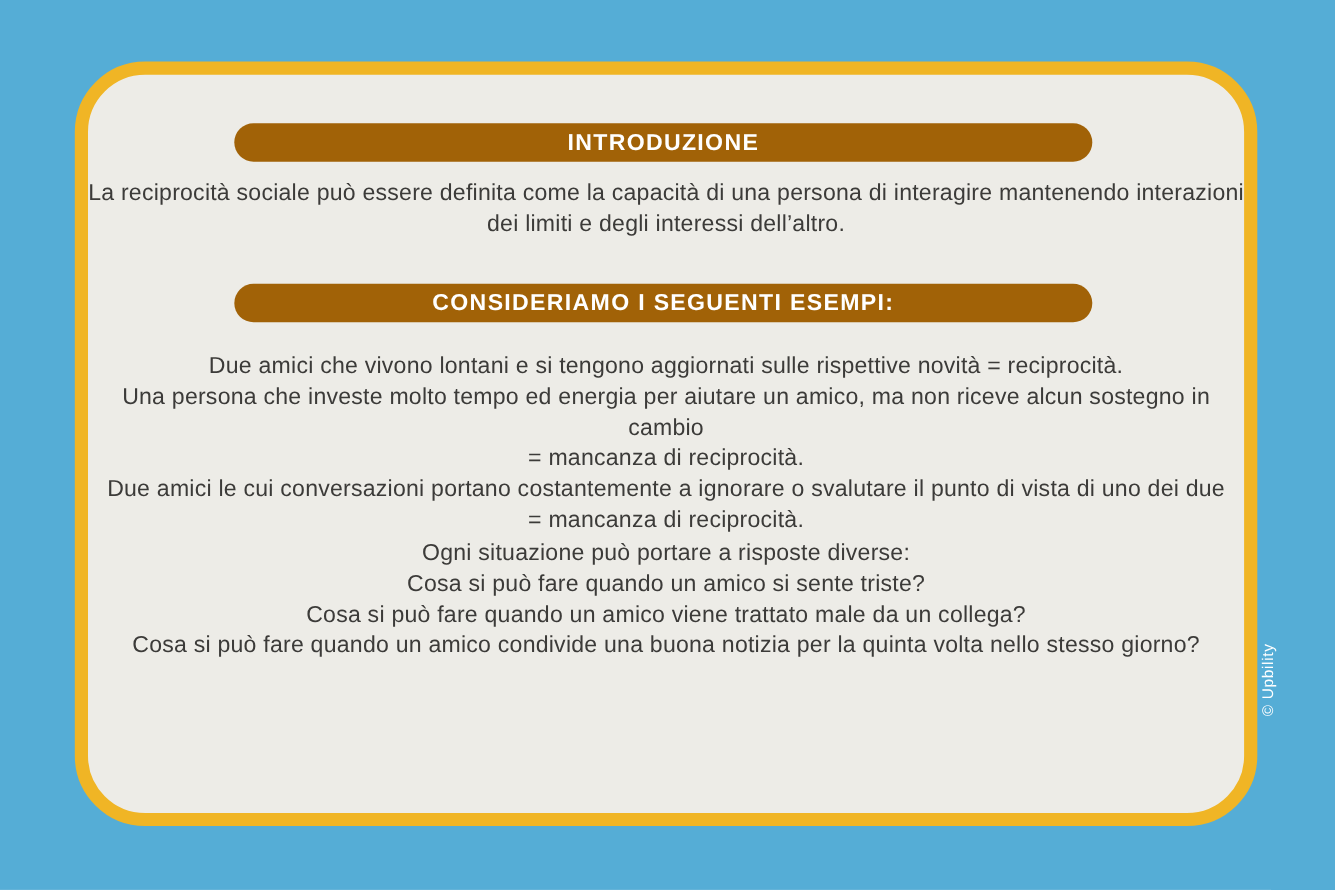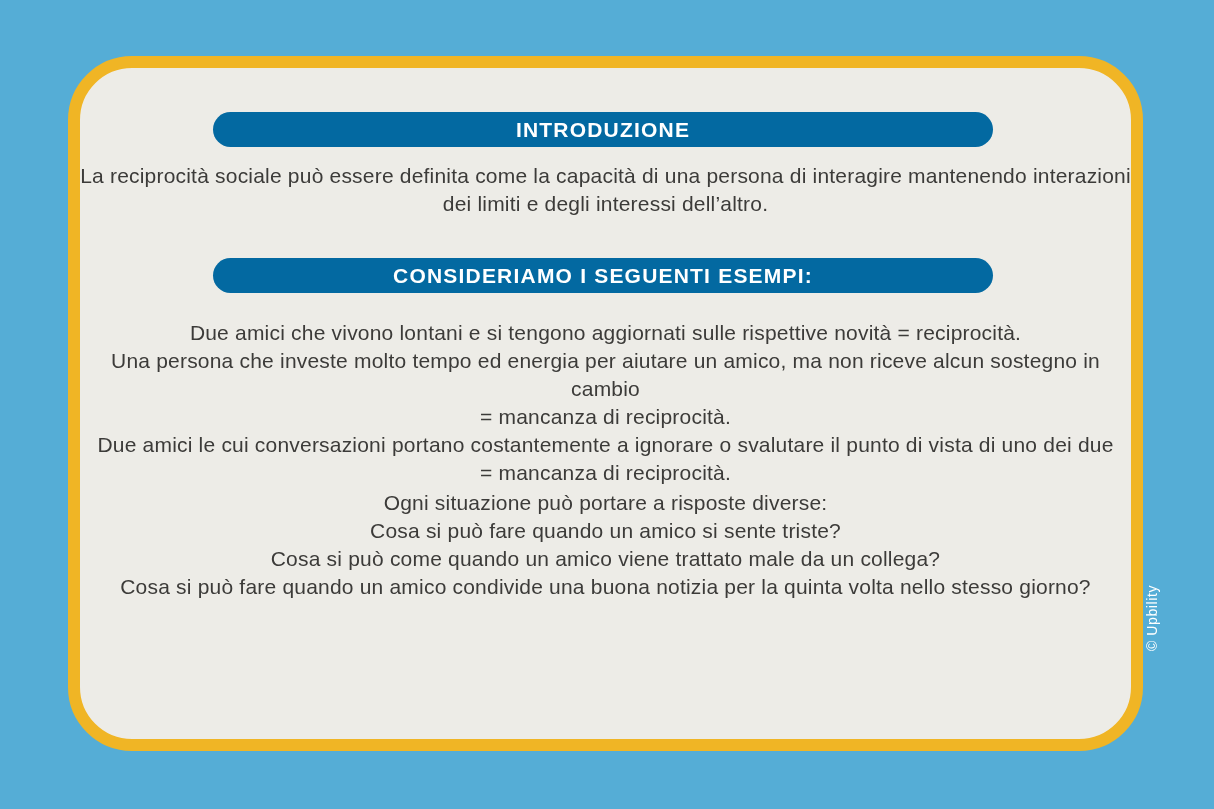--- a/index.html
+++ b/index.html
@@ -16,21 +16,21 @@
     width: 1075px; height: 695px;
     background: #EDECE7;
     border: 12px solid #F0B525;
     border-radius: 64px;
   }
 
   .pill {
     position: absolute;
     left: 133px;
     width: 780px; height: 35px;
-    background: #0369a1;
+    background: #a16207;
     border-radius: 17.5px;
     color: #FFFFFF;
     font-weight: 700;
     font-size: 21px;
     letter-spacing: 1.2px;
     text-align: center;
     line-height: 35px;
     white-space: nowrap;
   }
   .pill-intro { top: 44px; }
@@ -79,19 +79,19 @@
     <div>Due amici che vivono lontani e si tengono aggiornati sulle rispettive novità = reciprocità.</div>
     <div>Una persona che investe molto tempo ed energia per aiutare un amico, ma non riceve alcun sostegno in cambio</div>
     <div>= mancanza di reciprocità.</div>
     <div>Due amici le cui conversazioni portano costantemente a ignorare o svalutare il punto di vista di uno dei due</div>
     <div>= mancanza di reciprocità.</div>
   </div>
 
   <div class="textblock situations-block">
     <div class="lead-line">Ogni situazione può portare a risposte diverse:</div>
     <div>Cosa si può fare quando un amico si sente triste?</div>
-    <div>Cosa si può come quando un amico viene trattato male da un collega?</div>
+    <div>Cosa si può fare quando un amico viene trattato male da un collega?</div>
     <div>Cosa si può fare quando un amico condivide una buona notizia per la quinta volta nello stesso giorno?</div>
   </div>
 
 </div>
 
 <div class="watermark">© Upbility</div>
 
 </body></html>

